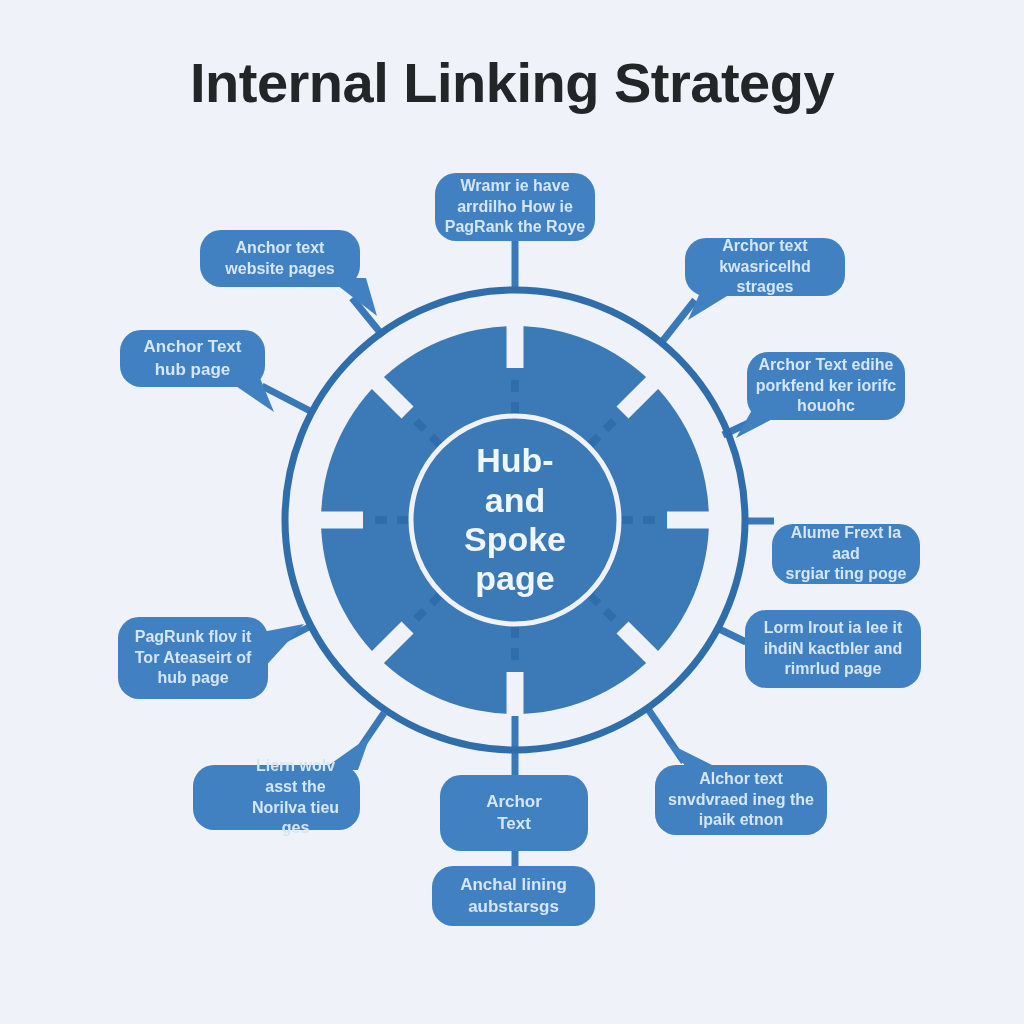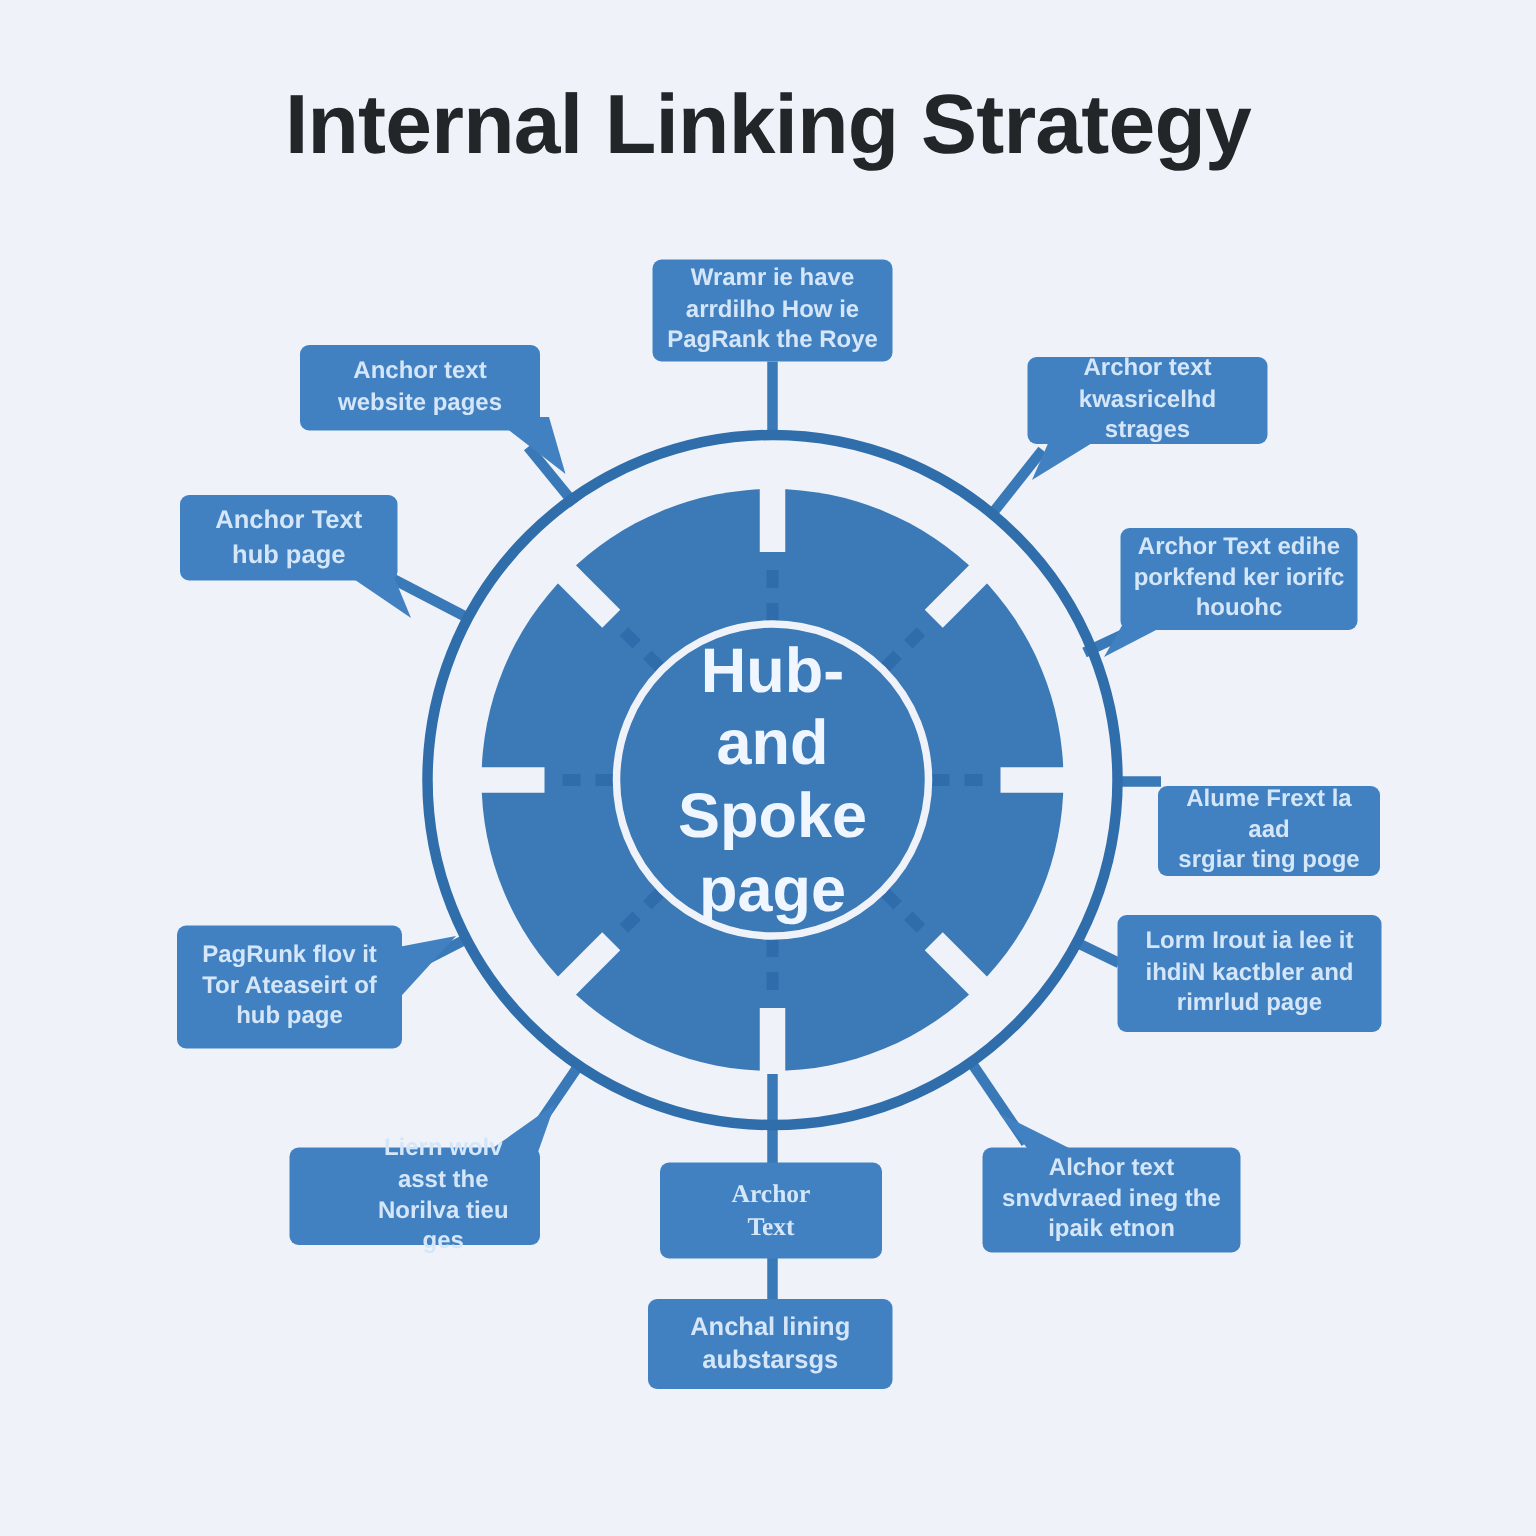--- a/index.html
+++ b/index.html
@@ -16,47 +16,47 @@
     position:absolute;top:50px;left:0;width:1024px;
     text-align:center;
     font-size:56px;font-weight:700;letter-spacing:-0.5px;
     color:#232629;
     white-space:nowrap;
   }
   svg.layer{position:absolute;left:0;top:0;}
   .node{
     position:absolute;
     background:#4181c2;
-    border-radius:6px;
+    border-radius:21px;
     display:flex;align-items:center;justify-content:center;
     text-align:center;
     color:#d4e6f8;
     font-weight:700;
     font-size:16px;line-height:1.3;
     white-space:pre-line;
     box-sizing:border-box;
     padding:4px 8px;
   }
   .hub-label{
     position:absolute;left:418px;top:438px;width:194px;height:164px;
     display:flex;align-items:center;justify-content:center;
     text-align:center;
-    color:#eff6ff;font-weight:700;font-size:42px;line-height:1.16;
+    color:#eff6ff;font-weight:700;font-size:34px;line-height:1.16;
     white-space:pre-line;
   }
   
   .n-top          {left:435px;top:173px;width:160px;height:68px;}
   .n-top-left     {left:200px;top:230px;width:160px;height:57px;}
   .n-left-upper   {left:120px;top:330px;width:145px;height:57px;font-size:17px;}
   .n-top-right    {left:685px;top:238px;width:160px;height:58px;}
   .n-right-upper  {left:747px;top:352px;width:158px;height:68px;}
   .n-right-mid    {left:772px;top:493px;width:148px;height:60px;margin-top:31px;}
   .n-right-lower  {left:745px;top:610px;width:176px;height:78px;}
   .n-bottom-right {left:655px;top:765px;width:172px;height:70px;}
-  .n-bottom-center{left:440px;top:775px;width:148px;height:64px;font-size:17px;font-family:Liberation Serif, serif;}
+  .n-bottom-center{left:440px;top:775px;width:148px;height:76px;font-size:17px;}
   .n-bottom       {left:432px;top:866px;width:163px;height:60px;font-size:17px;}
   .n-bottom-left  {left:193px;top:765px;width:167px;height:65px;padding-left:46px;}
   .n-left-lower   {left:118px;top:617px;width:150px;height:82px;}
 </style>
 </head>
 <body>
 
 <div class="canvas">
 
   <div class="title">Internal Linking Strategy</div>

